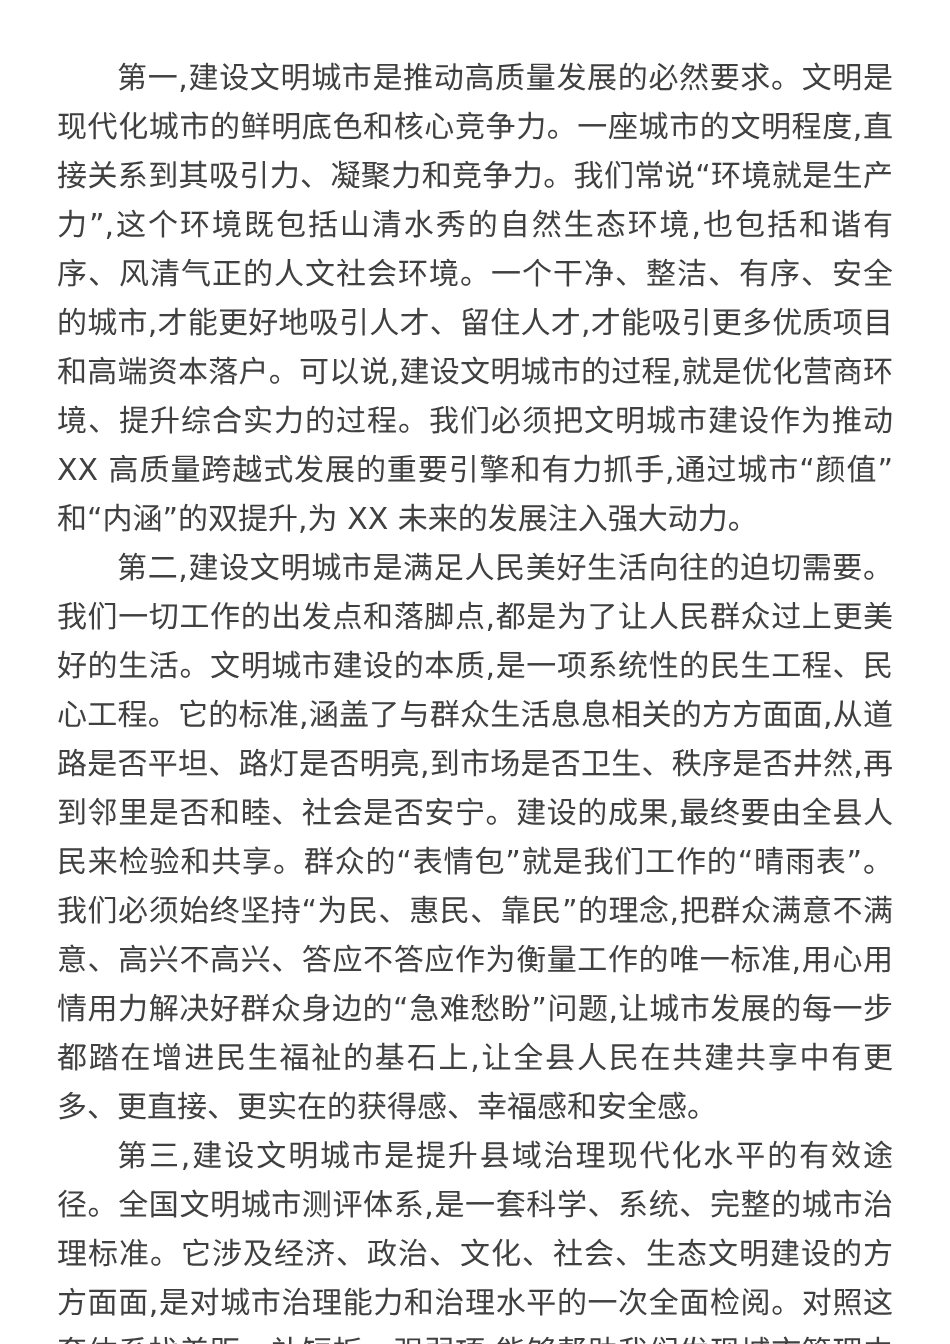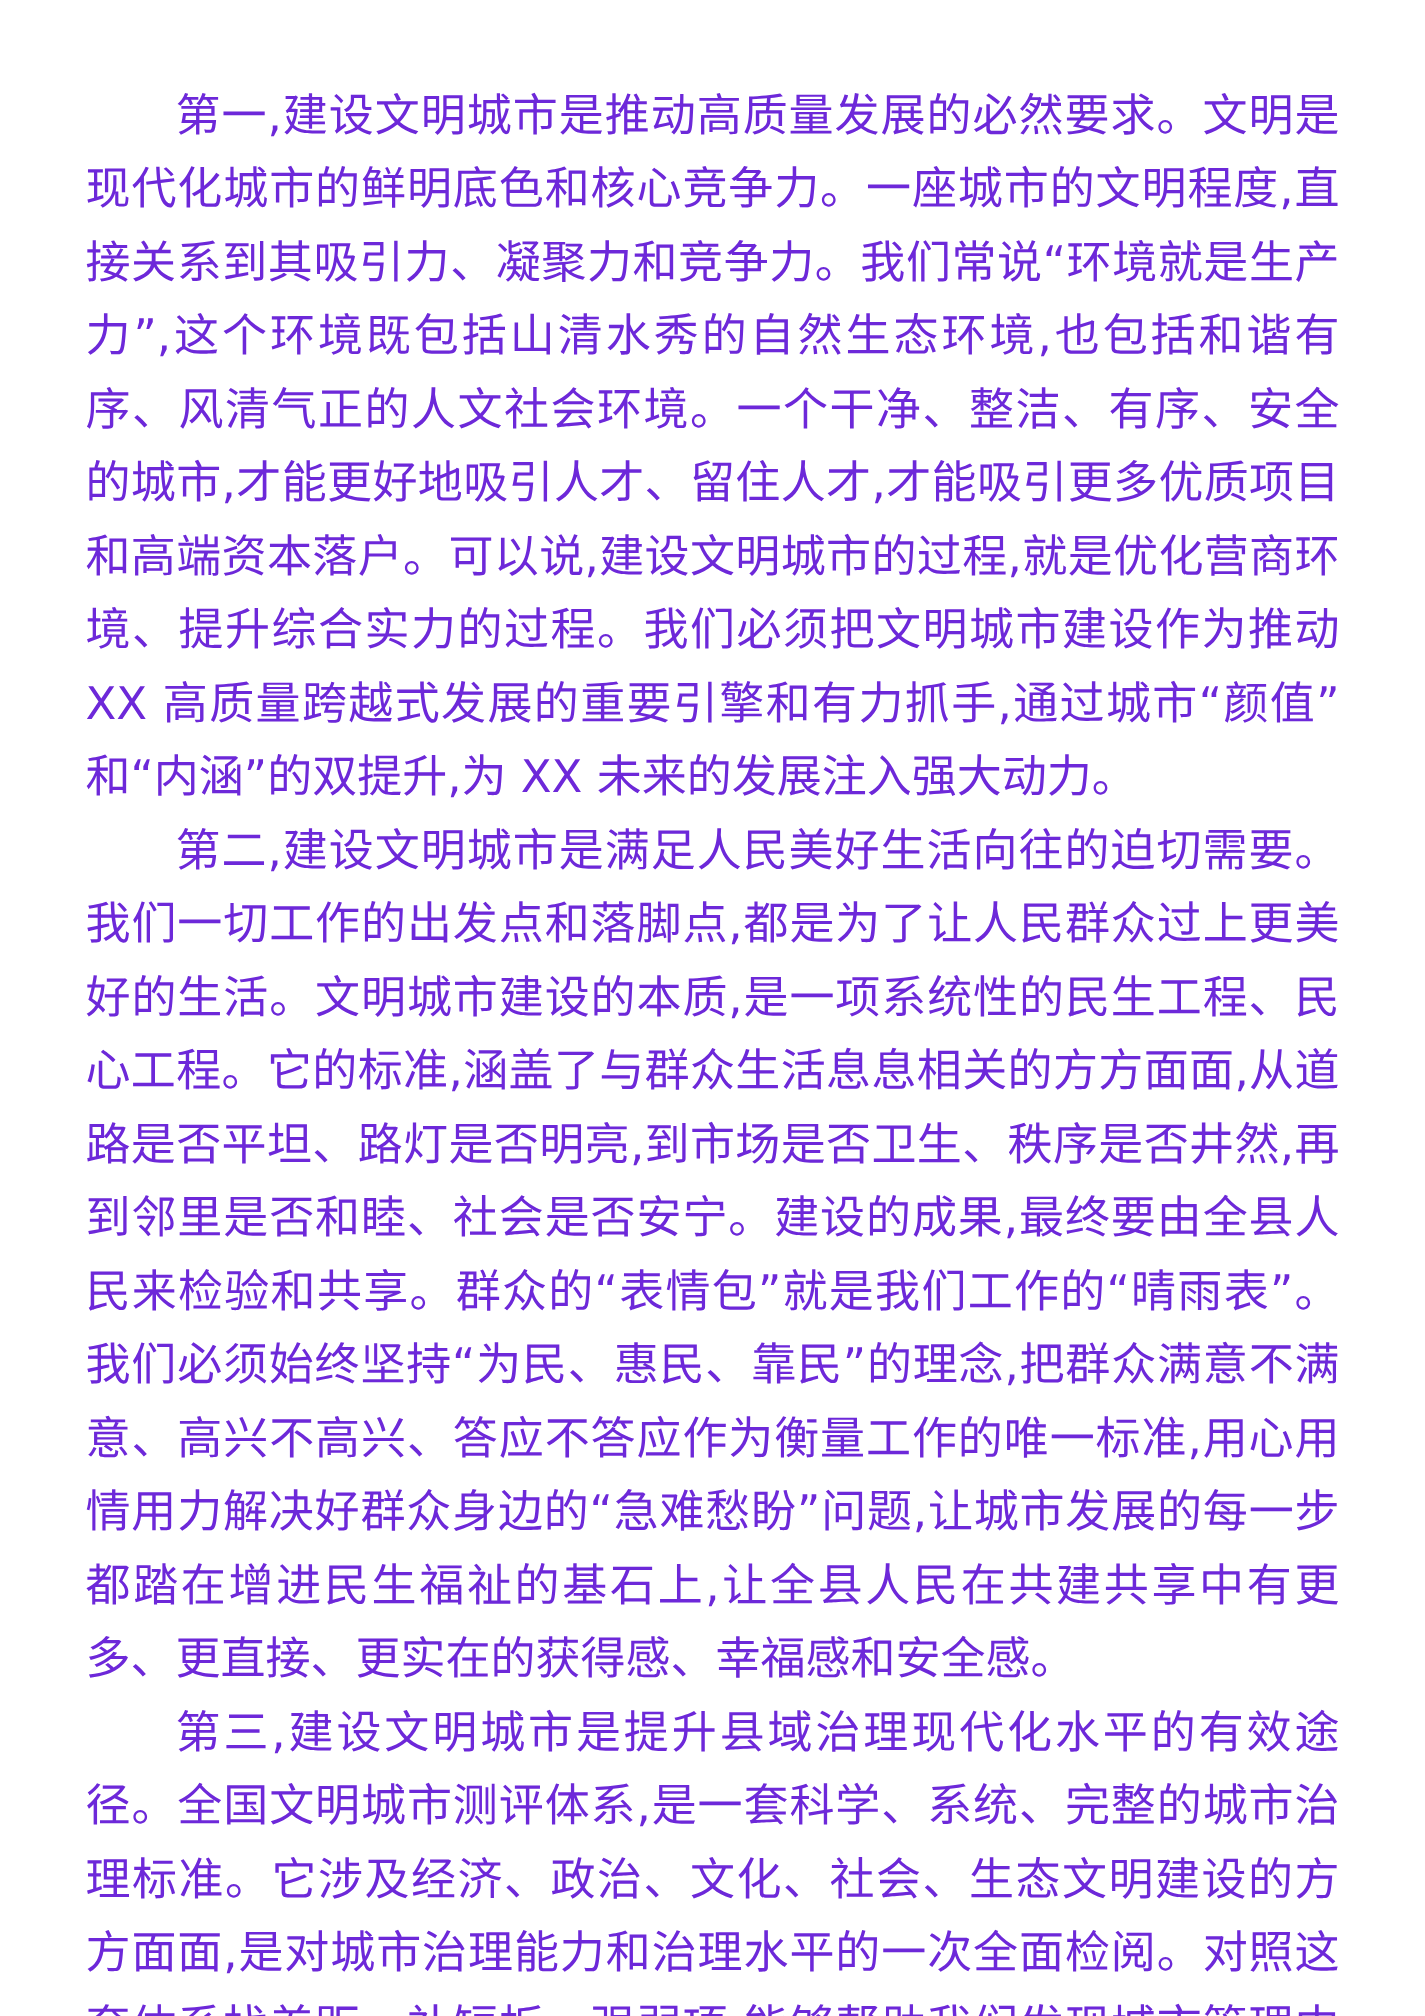--- a/index.html
+++ b/index.html
@@ -27,21 +27,21 @@
     left: 57px;
     top: 53px;
     width: 836px;
   }
 
   p.para {
     margin: 0;
     padding: 0;
     font-size: 30px;
     line-height: 49px;
-    color: #6d28d9;
+    color: #404040;
     text-align: justify;
     text-justify: inter-character;
     text-indent: 60px;
     font-weight: 400;
     letter-spacing: 0;
     word-break: break-all;
     -webkit-font-smoothing: antialiased;
   }
 </style>
 </head>

